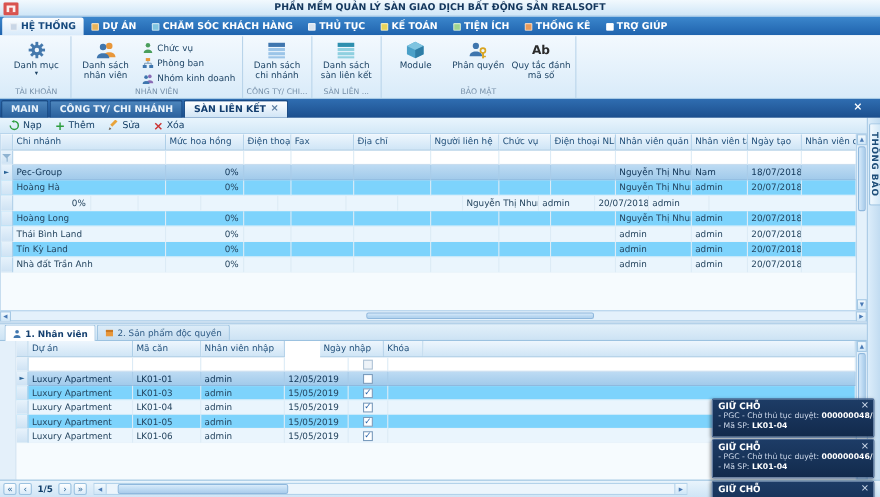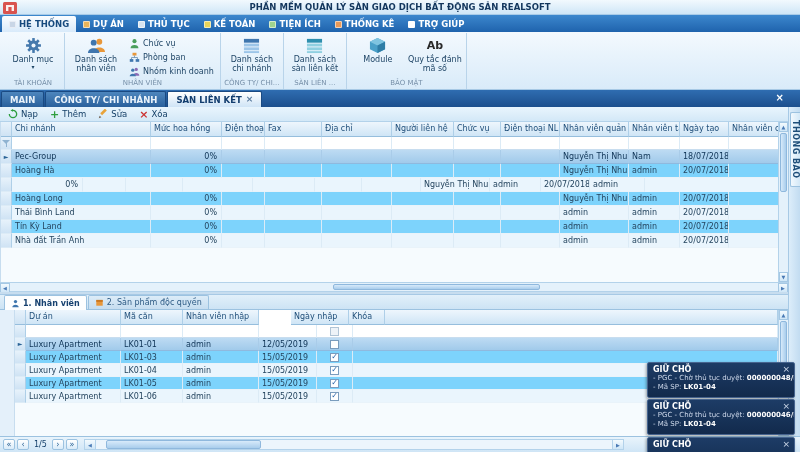--- a/index.html
+++ b/index.html
@@ -91,21 +91,21 @@
   .splitter{flex:0 0 3px;height:3px;background:#c7ddef;border-bottom:1px solid #a7c9e5}
 
   
   .dtabs{flex:0 0 15px;height:15px;background:linear-gradient(#e2f0fa,#cde3f4);display:flex;align-items:flex-end;padding-left:4px;gap:1px;border-bottom:1px solid #9cc2e0}
   .dettab{height:14px;display:flex;align-items:center;gap:3px;padding:0 6px;font-size:8px;color:#2d5a84;background:linear-gradient(#dcecf8,#c6ddf0);border:1px solid #9cc2e0;border-bottom:none;border-radius:2px 2px 0 0;white-space:nowrap}
   .dettab.active{background:#fdfeff;color:#15406f;font-weight:bold;height:15px;margin-bottom:-1px}
   .dettab svg{width:9px;height:9px;display:block}
 
   
   .statusbar{flex:0 0 16px;height:16px;background:linear-gradient(#e9f4fc,#cfe5f6);border-top:1px solid #9cc2e0;display:flex;align-items:center;padding:0 3px;gap:2px}
-  .recind{font-size:8px;color:#14406b;font-weight:normal;padding:0 3px}
+  .recind{font-size:8px;color:#14406b;font-weight:bold;padding:0 3px}
   .navbtn{width:12px;height:11px;border:1px solid #9cc2e0;background:linear-gradient(#ffffff,#d9ebf9);display:flex;align-items:center;justify-content:center;font-size:8px;color:#2a6396;border-radius:2px;line-height:1}
   .sb-scroll{flex:0 0 auto;width:540px;height:11px;display:flex;border:1px solid #b3d2ea;background:#ecf5fc;margin-left:4px}
   .sb-scroll .sarr{flex:0 0 11px;height:9px;border:none;border-right:1px solid #b3d2ea}
   .sb-scroll .sarr:last-child{border-right:none;border-left:1px solid #b3d2ea}
   .sb-thumb{position:absolute;top:0;bottom:0;left:2%;width:30%;background:linear-gradient(#d7eafa,#a9cdec);border:1px solid #8fb8dd;border-radius:2px}
 
   
   .toast{position:absolute;right:5px;width:148px;height:36px;background:linear-gradient(#1d3c66,#122a4c);border:1px solid #46648f;border-radius:2px;color:#fff;overflow:hidden;box-shadow:-1px 1px 3px rgba(0,0,0,.35);z-index:20}
   .toast-h{display:flex;justify-content:space-between;align-items:center;padding:2px 4px 0 5px}
   .toast-title{font-size:8px;font-weight:bold}
@@ -128,20 +128,24 @@
   </div>
 
   <div class="rtabs" id="rtabs">
       <div class="rtab active">
         <span class="tabsq" style="background: rgb(201, 214, 230);"></span>
         <span>HỆ THỐNG</span>
       </div>
       <div class="rtab">
         <span class="tabsq" style="background: rgb(232, 180, 90);"></span>
         <span>DỰ ÁN</span>
+      </div>
+      <div class="rtab">
+        <span class="tabsq" style="background: rgb(127, 196, 224);"></span>
+        <span>CHĂM SÓC KHÁCH HÀNG</span>
       </div>
       <div class="rtab">
         <span class="tabsq" style="background: rgb(216, 228, 240);"></span>
         <span>THỦ TỤC</span>
       </div>
       <div class="rtab">
         <span class="tabsq" style="background: rgb(232, 212, 90);"></span>
         <span>KẾ TOÁN</span>
       </div>
       <div class="rtab">
@@ -274,20 +278,32 @@
           <div class="rbigs">
             <div class="bigbtn">
               <span class="bigico">
                 <svg viewBox="0 0 18 18">
                   <path d="M9 1l8 4v8l-8 4-8-4V5z" fill="#4aa0c8"></path>
                   <path d="M9 1l8 4-8 4-8-4z" fill="#7fc4e0"></path>
                   <path d="M9 9v8l8-4V5z" fill="#2e7da6"></path>
                 </svg>
               </span>
               <div class="biglabel">Module</div>
+            </div>
+            <div class="bigbtn">
+              <span class="bigico">
+                <svg viewBox="0 0 18 18">
+                  <circle cx="7" cy="5" r="3" fill="#3f76ae"></circle>
+                  <path d="M1 15c0-3 2.5-4.5 6-4.5s6 1.5 6 4.5z" fill="#3f76ae"></path>
+                  <circle cx="13.8" cy="9.5" r="2.4" fill="none" stroke="#d9a521" stroke-width="1.6"></circle>
+                  <rect x="13" y="11.5" width="1.8" height="5.5" fill="#d9a521"></rect>
+                  <rect x="14.8" y="14.5" width="1.8" height="1.4" fill="#d9a521"></rect>
+                </svg>
+              </span>
+              <div class="biglabel">Phân quyền</div>
             </div>
             <div class="bigbtn">
               <span class="bigico glyphico" style="color: rgb(42, 42, 42); font-size: 11px;">Ab</span>
               <div class="biglabel">Quy tắc đánh mã số</div>
             </div>
           </div>
         </div>
         <div class="rcaption">BẢO MẬT</div>
       </div>
     </div>

